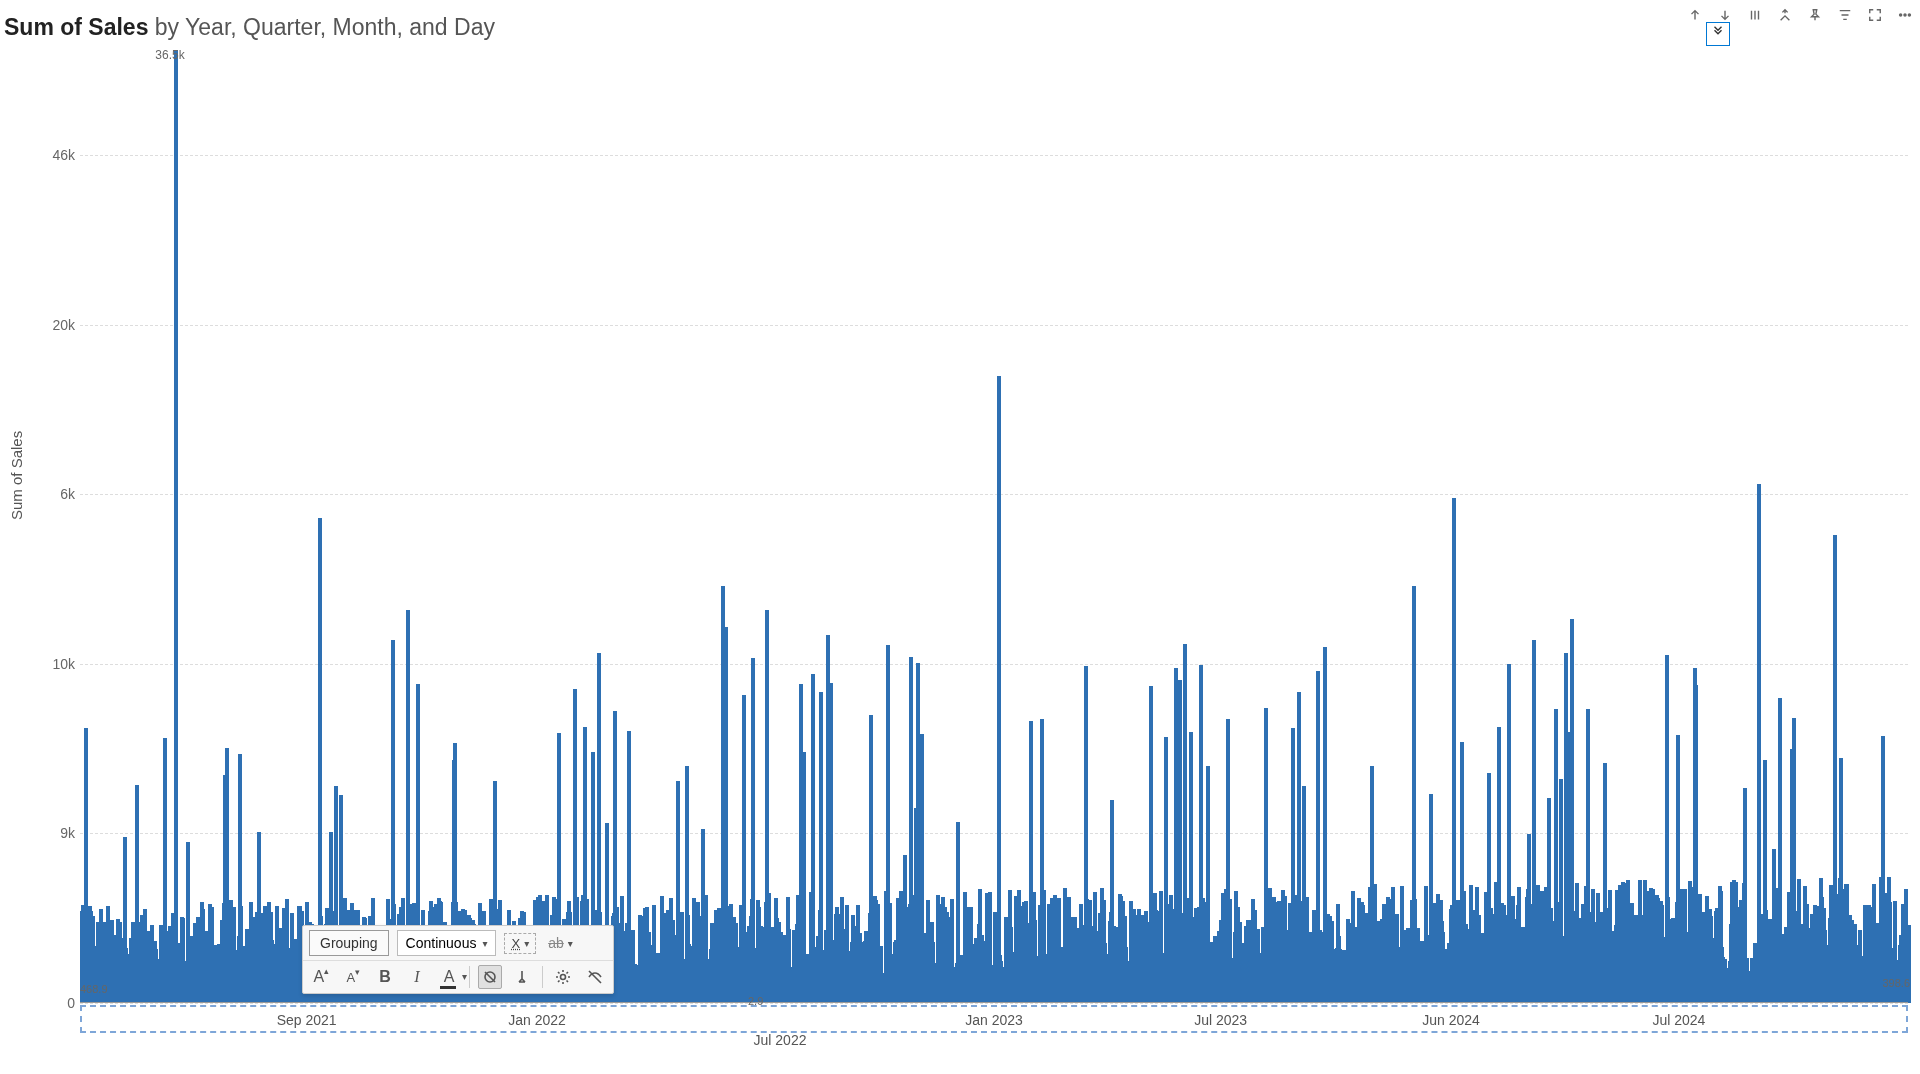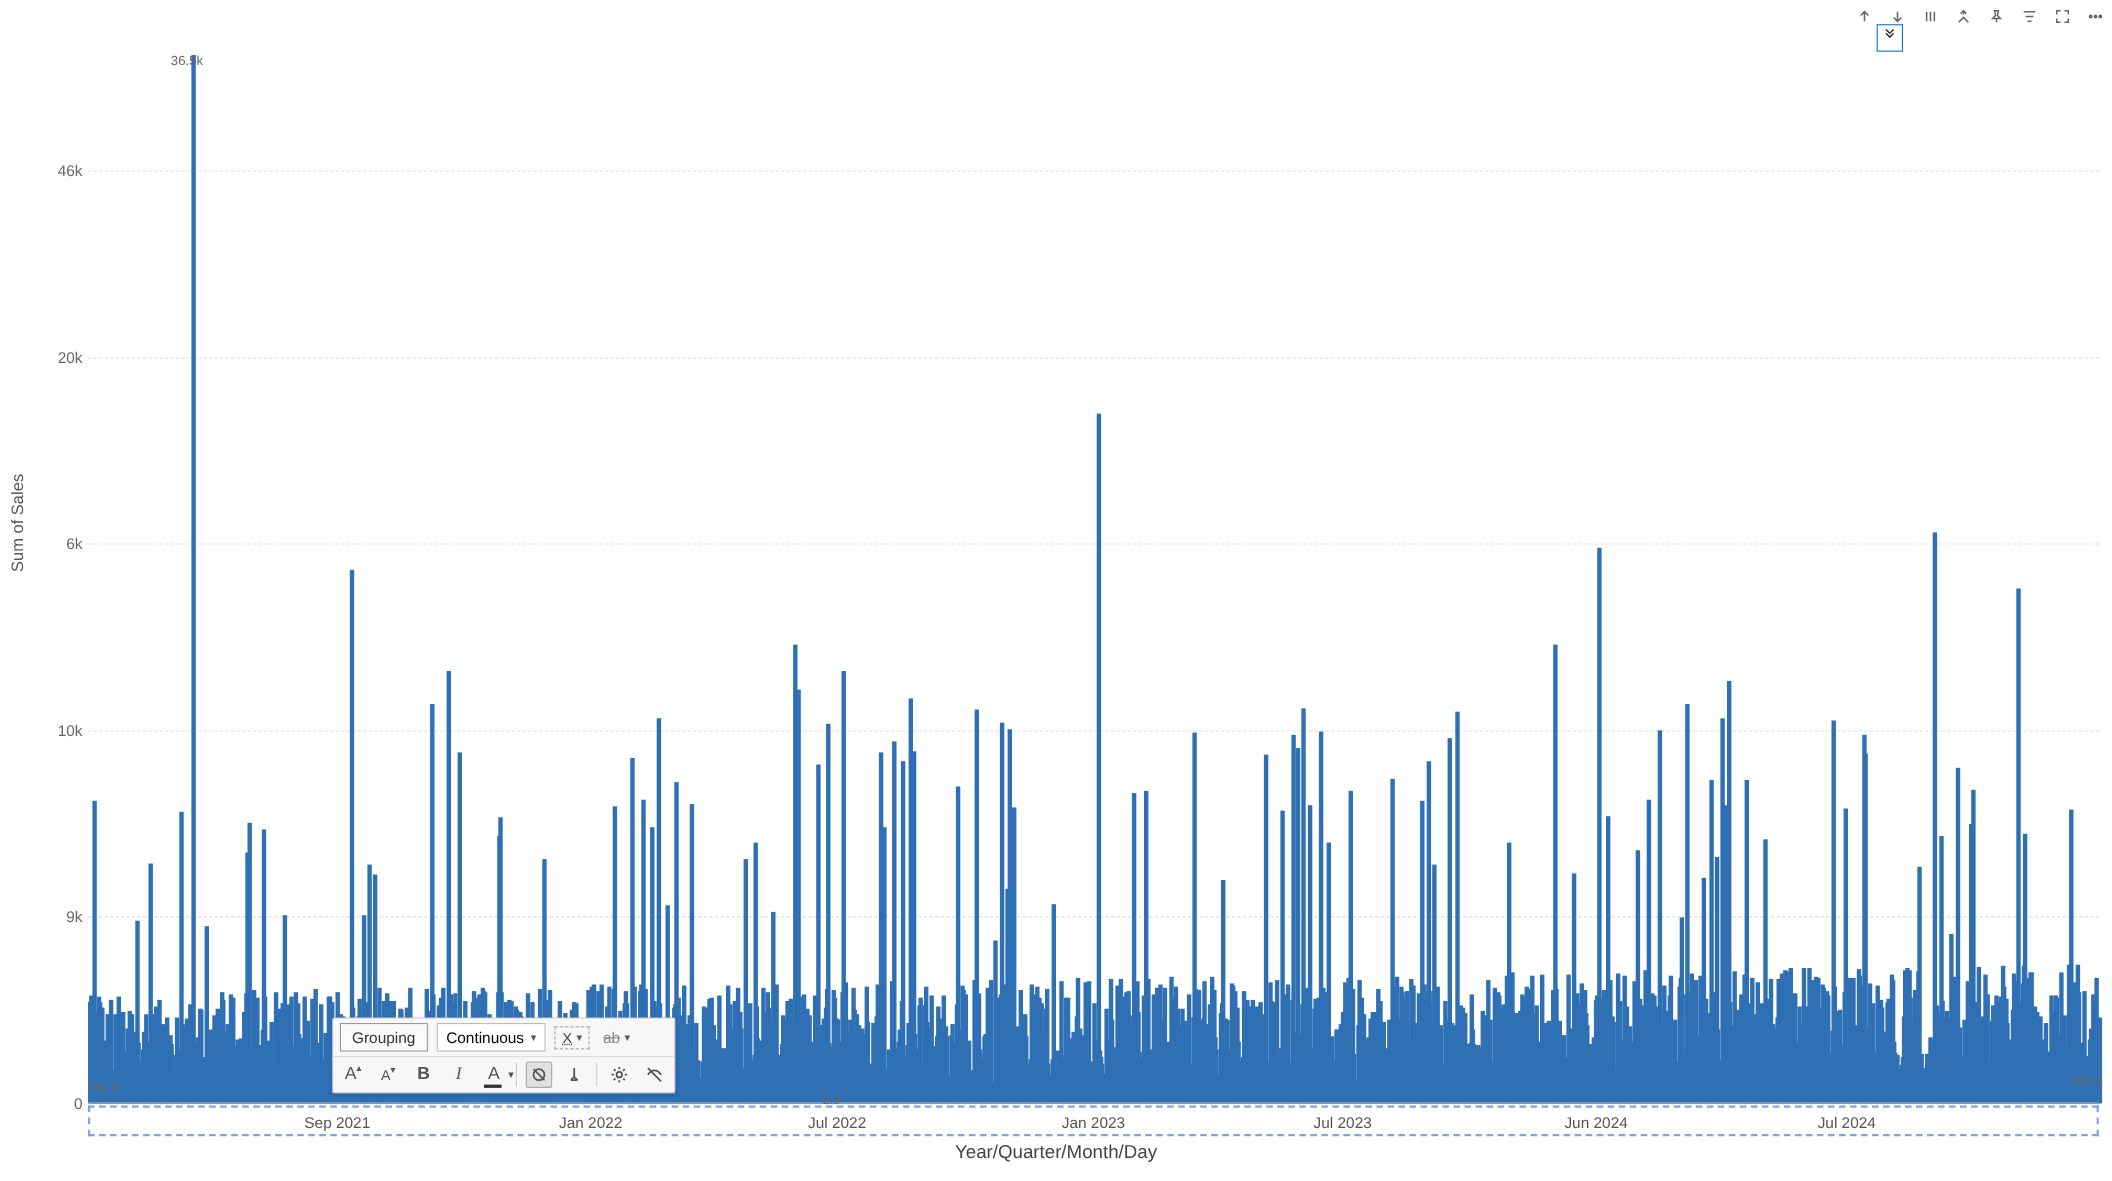--- a/index.html
+++ b/index.html
@@ -53,20 +53,23 @@
 .x-dd { display: flex; align-items: center; gap: 4px; padding: 2px 6px; border: 1px dashed #aaa; cursor: pointer; font-size: 13px; color: #444; }
 .x-dd .x { text-decoration: underline dotted; }
 .ab-dd { display: flex; align-items: center; gap: 4px; padding: 2px 4px; cursor: pointer; font-size: 14px; color: #888; }
 .ab-dd .ab { text-decoration: line-through; }
 </style>
 </head>
 <body>
 
 <div class="chart-wrapper">
 
+  <div class="chart-title">
+    <span class="bold">Sum of Sales</span><span class="rest"> by Year, Quarter, Month, and Day</span>
+  </div>
 
   <div class="action-bar">
     <div class="ic">
         <svg viewBox="0 0 16 16">
           <path d="M8 13V3M4 7l4-4 4 4"></path>
         </svg>
       </div>
     <div class="ic">
         <svg viewBox="0 0 16 16">
           <path d="M8 3v10M4 9l4 4 4-4"></path>
@@ -1595,27 +1598,26 @@
     <div class="peak-label" style="left:90px; top:-2px;">36.5k</div>
     <div class="min-label" style="left:0px; bottom:8px;">468.9</div>
     <div class="right-label" style="right:-2px; bottom:14px;">398.6</div>
     <div class="min-label" style="left:668px; bottom:-4px;">2.9</div>
     <div class="selection-box" style="left:0px; bottom:-30px; height:28px; width:1828px;"></div>
   </div>
 
   <div id="x-ticks">
       <div class="x-tick" style="left: 306.622px;">Sep 2021</div>
       <div class="x-tick" style="left: 537px;">Jan 2022</div>
-      <div class="x-tick" style="left: 761px;">Jul 2022</div>
+      <div class="x-tick" style="left: 780px; margin-top: 20px;">Jul 2022</div>
       <div class="x-tick" style="left: 994px;">Jan 2023</div>
       <div class="x-tick" style="left: 1220.62px;">Jul 2023</div>
       <div class="x-tick" style="left: 1451px;">Jun 2024</div>
       <div class="x-tick" style="left: 1678.87px;">Jul 2024</div>
     </div>
-  <div class="x-axis-label">Year/Quarter/Month/Day</div>
 
   <div class="float-toolbar">
     <div class="row">
       <div class="btn sel">Grouping</div>
       <div class="dd">
         <span>Continuous</span>
         <span class="chev">▾</span>
       </div>
       <div class="x-dd">
         <span class="x">X</span>

